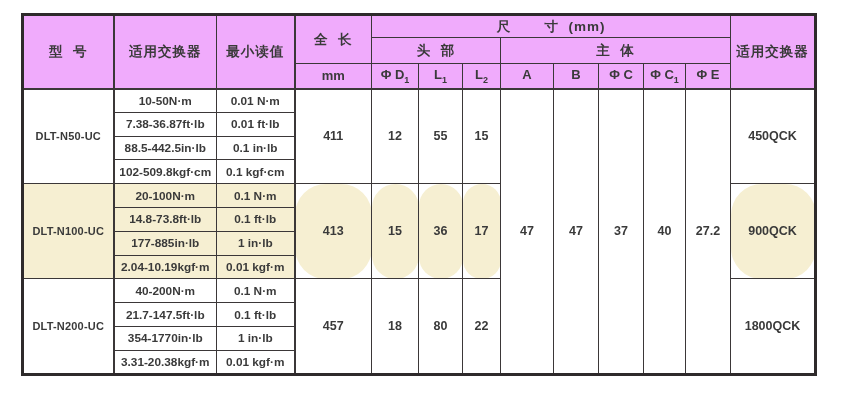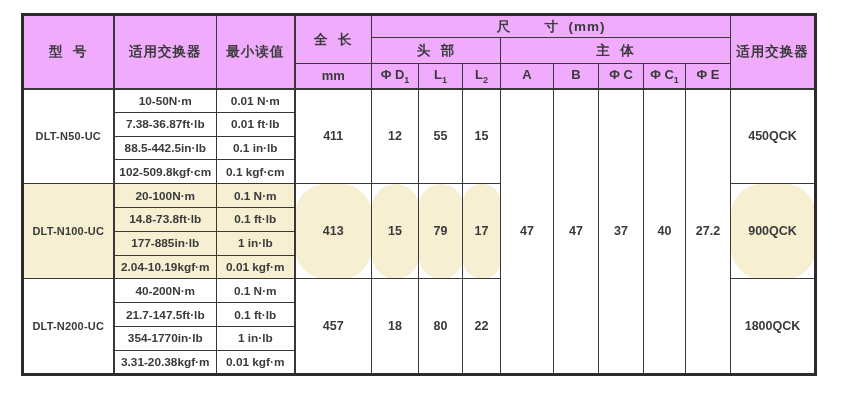--- a/index.html
+++ b/index.html
@@ -118,21 +118,21 @@
       <td class="range thickL">102-509.8kgf·cm</td>
       <td class="min">0.1 kgf·cm</td>
     </tr>
 
     <tr class="body">
       <td class="model hl" rowspan="4">DLT-N100-UC</td>
       <td class="range hl thickL">20-100N·m</td>
       <td class="min hl">0.1 N·m</td>
       <td class="val hl thickL" rowspan="4">413</td>
       <td class="val hl" rowspan="4">15</td>
-      <td class="val hl" rowspan="4">79</td>
+      <td class="val hl" rowspan="4">36</td>
       <td class="val hl" rowspan="4">17</td>
       <td class="val hl" rowspan="4">900QCK</td>
     </tr>
     <tr class="body">
       <td class="range hl thickL">14.8-73.8ft·lb</td>
       <td class="min hl">0.1 ft·lb</td>
     </tr>
     <tr class="body">
       <td class="range hl thickL">177-885in·lb</td>
       <td class="min hl">1 in·lb</td>

